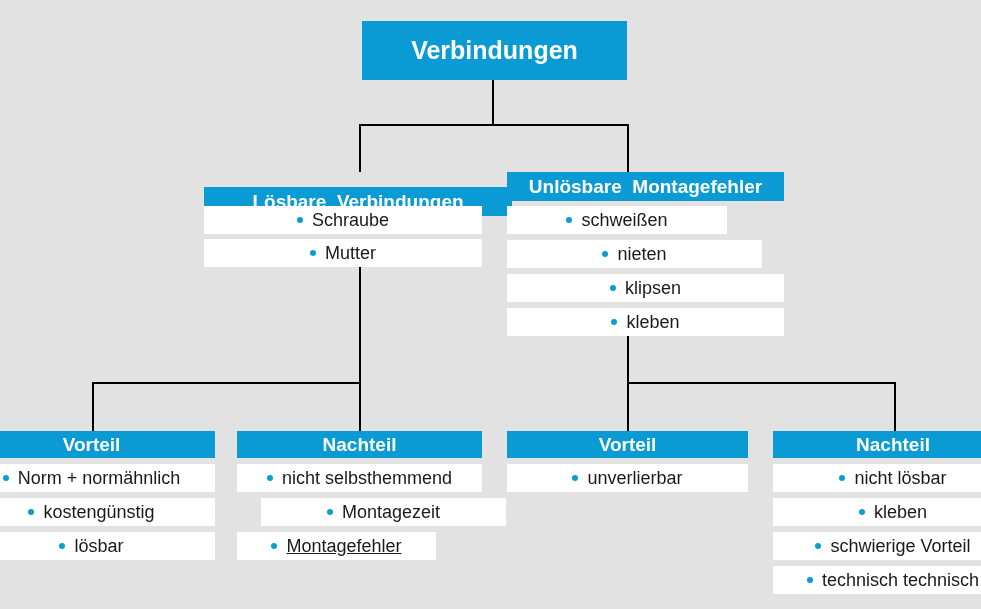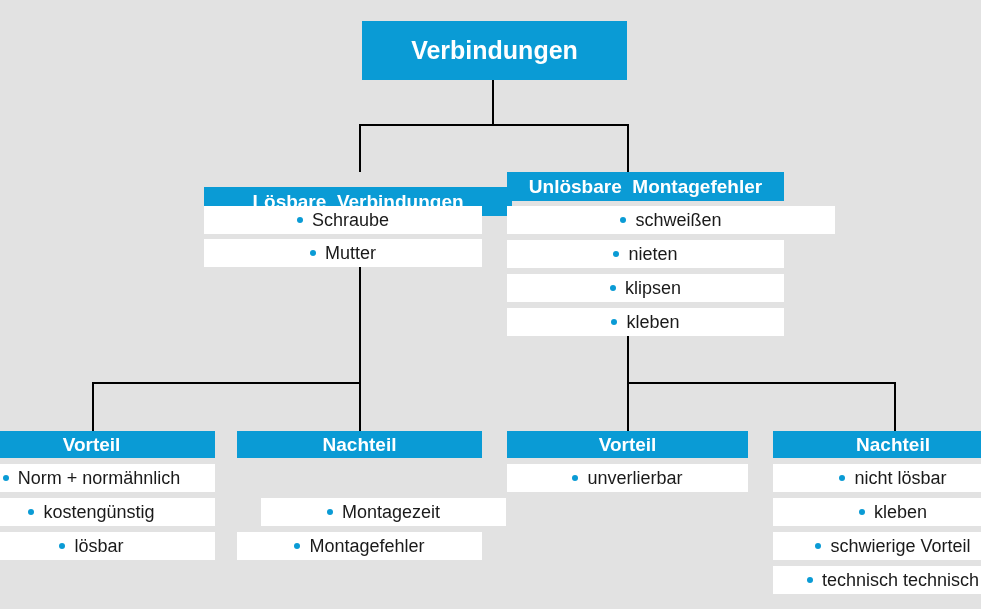--- a/index.html
+++ b/index.html
@@ -45,39 +45,39 @@
   #root   { left: 362px; top: 21px;  width: 265px; height: 59px; font-size: 25px; }
 
   
   .lvl2   { height: 29px; font-size: 19px; }
   #h-los  { left: 204px; top: 172px; width: 308px; margin-top: 15px; }
   #h-unl  { left: 507px; top: 172px; width: 277px; }
 
   
   #r-los-0 { left: 204px; top: 206px; width: 278px; text-align: right; }
   #r-los-1 { left: 204px; top: 239px; width: 278px; }
-  #r-unl-0 { left: 507px; top: 206px; width: 328px; }
-  #r-unl-1 { left: 507px; top: 240px; width: 277px; }
+  #r-unl-0 { left: 507px; top: 206px; width: 220px; }
+  #r-unl-1 { left: 507px; top: 240px; width: 255px; }
   #r-unl-2 { left: 507px; top: 274px; width: 277px; }
   #r-unl-3 { left: 507px; top: 308px; width: 277px; }
 
   
   .leafh  { height: 27px; font-size: 19px; }
   #h-v1   { left: -32px; top: 431px; width: 247px; }
   #h-n1   { left: 237px; top: 431px; width: 245px; }
   #h-v2   { left: 507px; top: 431px; width: 241px; }
   #h-n2   { left: 773px; top: 431px; width: 240px; }
 
   
   #r-v1-0 { left: -32px; top: 464px; width: 247px; }
   #r-v1-1 { left: -32px; top: 498px; width: 247px; }
   #r-v1-2 { left: -32px; top: 532px; width: 247px; }
   #r-n1-0 { left: 237px; top: 464px; width: 245px; }
   #r-n1-1 { left: 237px; top: 498px; width: 245px; margin-left: 24px; }
-  #r-n1-2 { left: 237px; top: 532px; width: 245px; }
+  #r-n1-2 { left: 237px; top: 532px; width: 199px; text-decoration: underline; }
   #r-v2-0 { left: 507px; top: 464px; width: 241px; }
   #r-n2-0 { left: 773px; top: 464px; width: 240px; }
   #r-n2-1 { left: 773px; top: 498px; width: 240px; }
   #r-n2-2 { left: 773px; top: 532px; width: 240px; }
   #r-n2-3 { left: 773px; top: 566px; width: 240px; }
 
   
   #ln-v1 { left: 492px; top: 80px;  width: 2px;   height: 46px; }
   #ln-h1 { left: 359px; top: 124px; width: 270px; height: 2px;  }
   #ln-v2 { left: 359px; top: 124px; width: 2px;   height: 48px; }
@@ -153,20 +153,24 @@
     <span>kostengünstig</span>
   </div>
   <div class="row" id="r-v1-2">
     <span class="bullet"></span>
     <span>lösbar</span>
   </div>
 
   <div class="box leafh" id="h-n1">
     <span>Nachteil</span>
   </div>
+  <div class="row" id="r-n1-0">
+    <span class="bullet"></span>
+    <span>nicht selbsthemmend</span>
+  </div>
   <div class="row" id="r-n1-1">
     <span class="bullet"></span>
     <span>Montagezeit</span>
   </div>
   <div class="row" id="r-n1-2">
     <span class="bullet"></span>
     <span>Montagefehler</span>
   </div>
 
   <div class="box leafh" id="h-v2">

